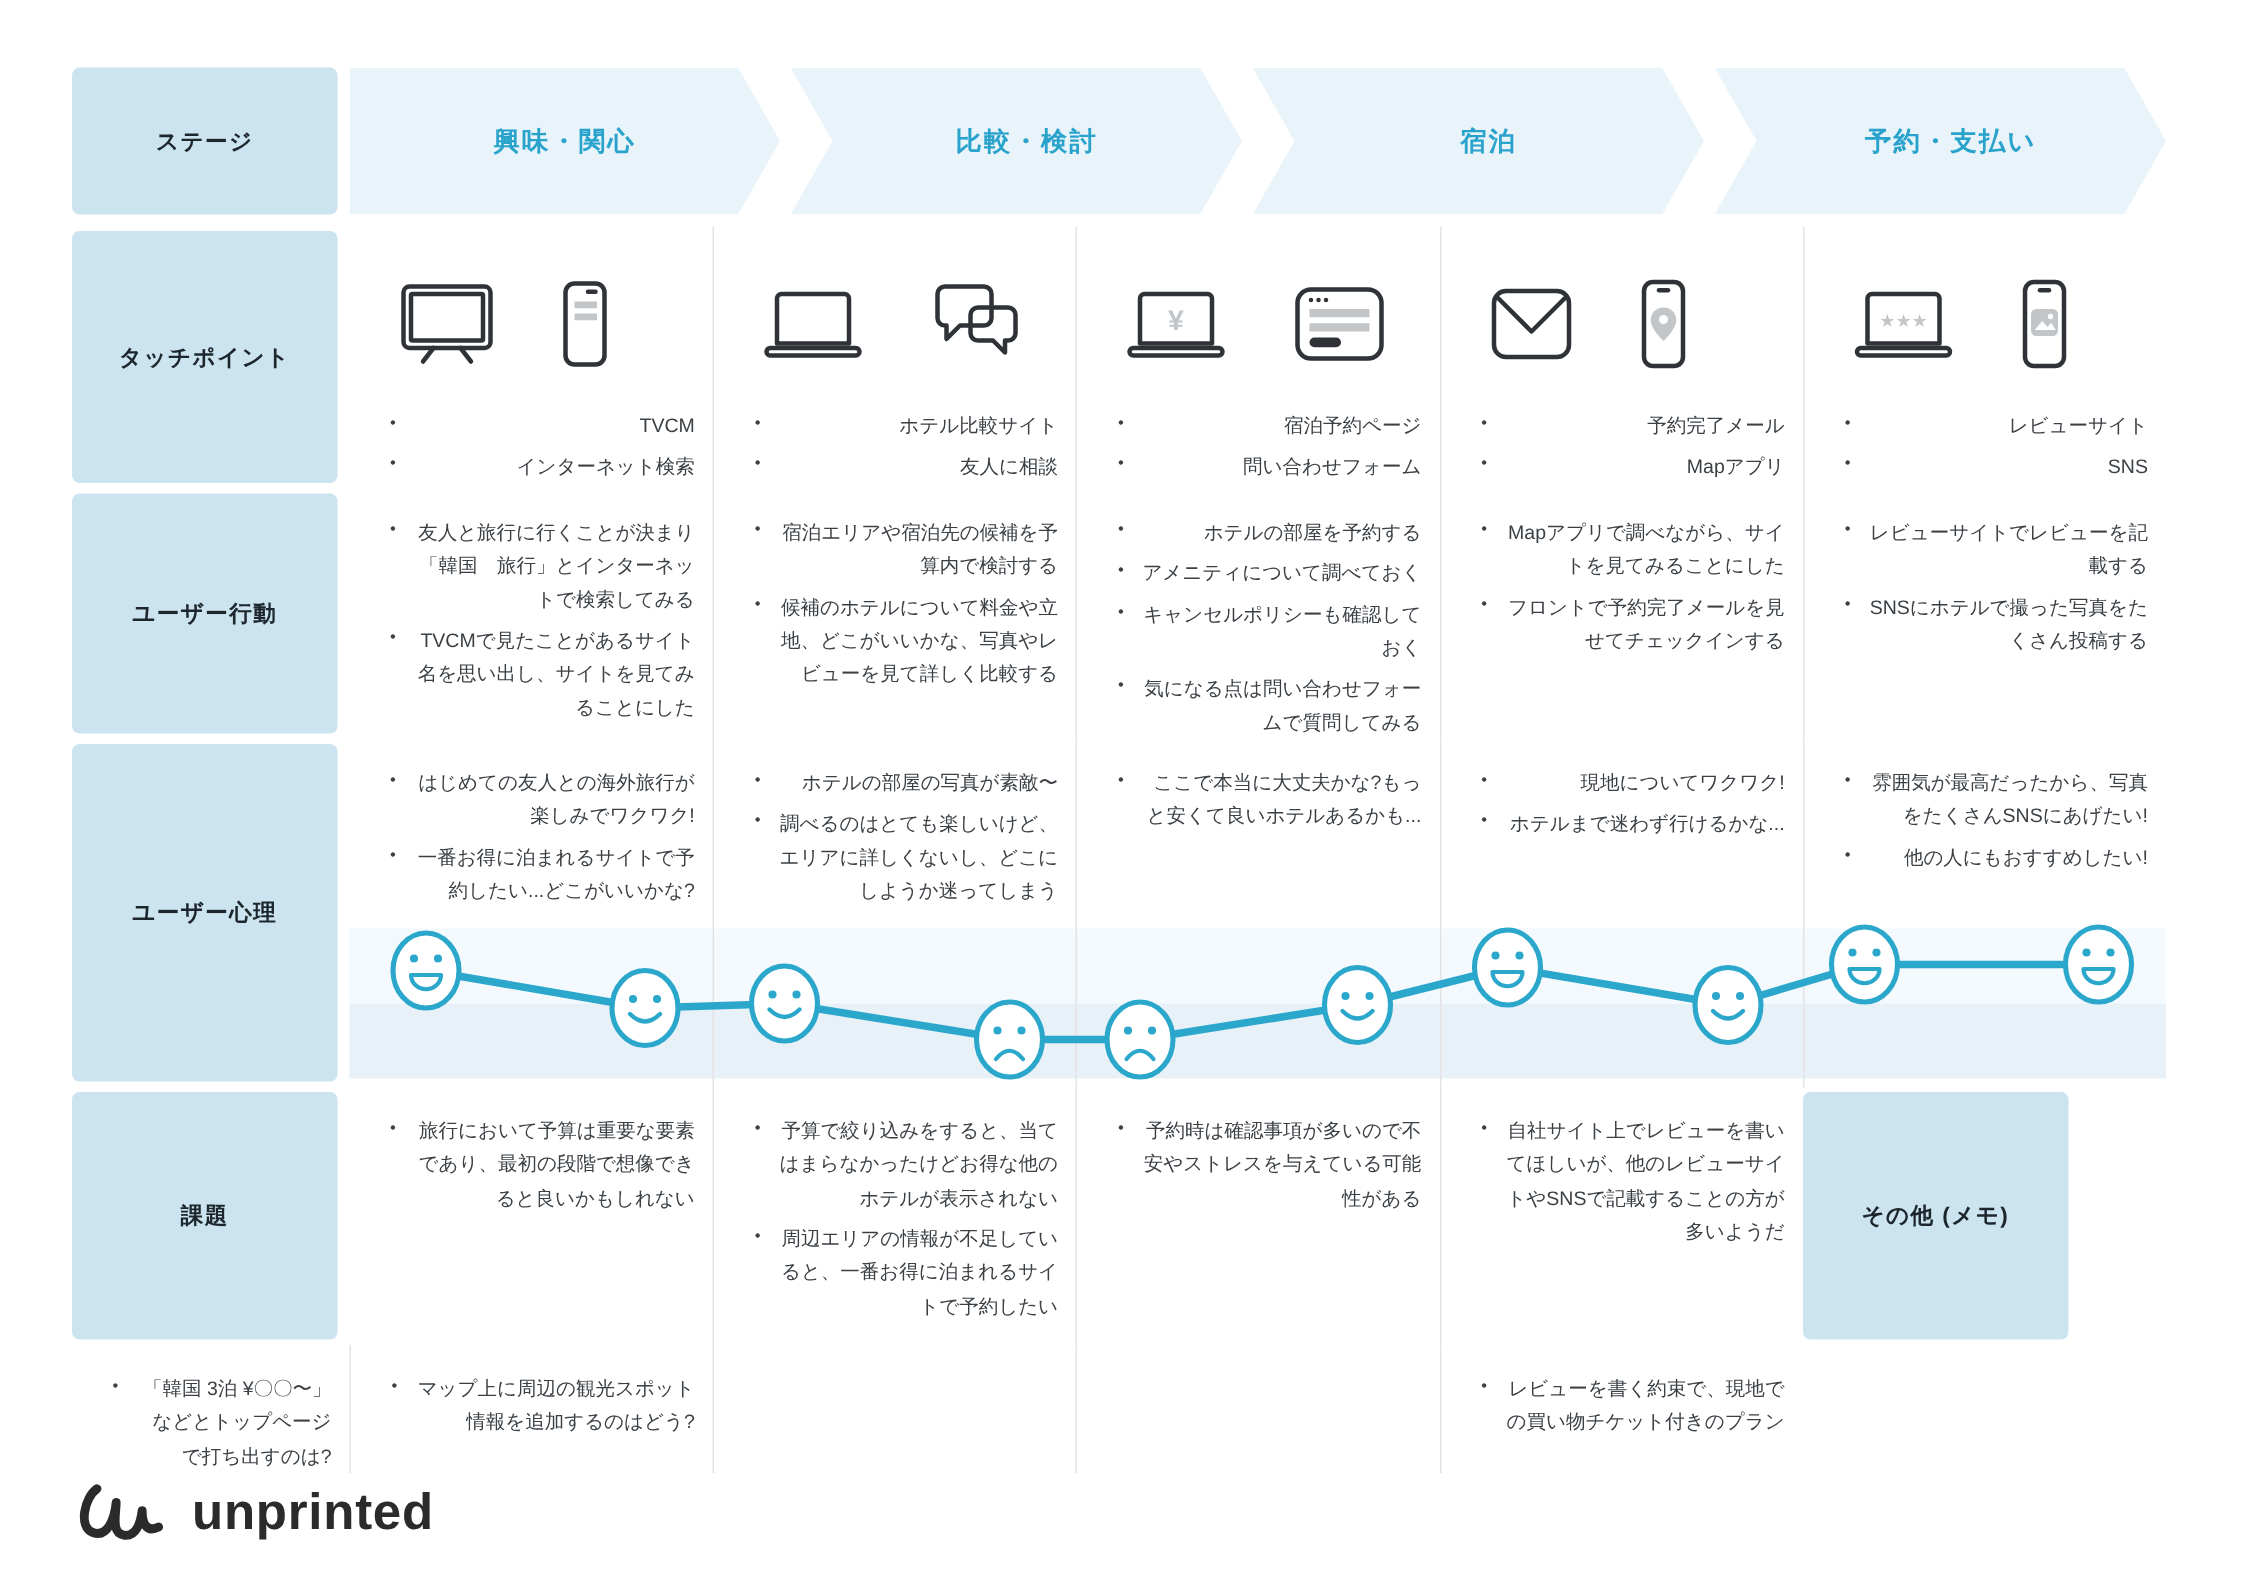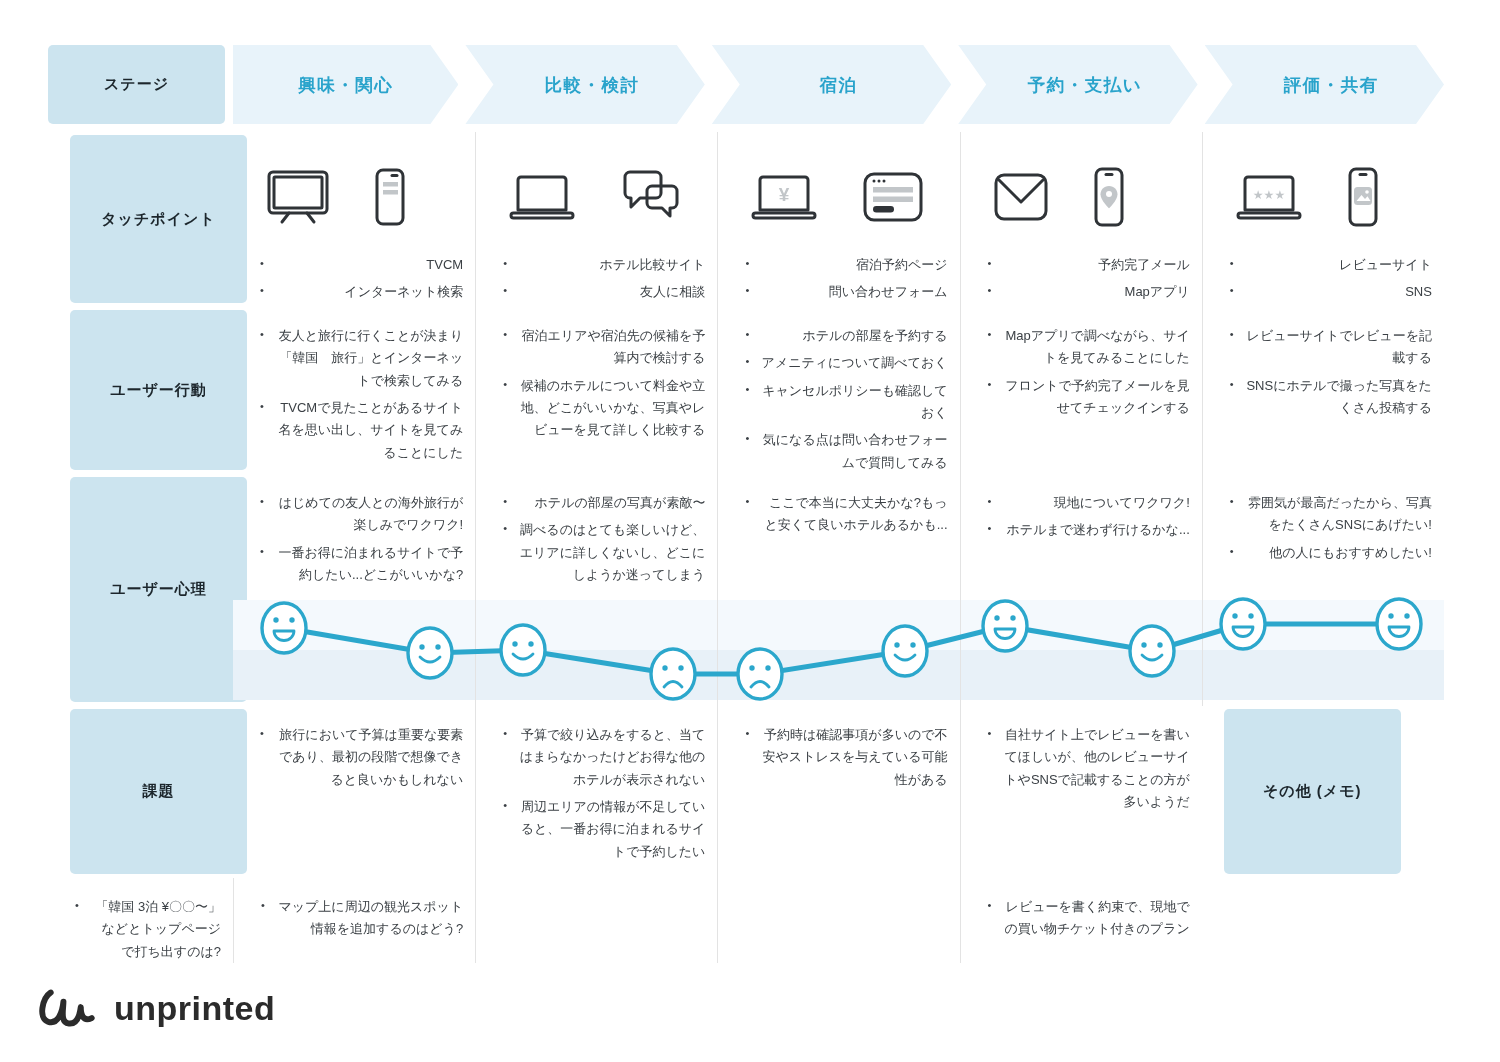--- a/index.html
+++ b/index.html
@@ -1,20 +1,20 @@
 <!DOCTYPE html>
 <html lang="ja"><head>
 <meta charset="utf-8">
 <style>
   * { box-sizing: border-box; margin: 0; padding: 0; }
   html,body { width:1500px; height:1062px; background:#ffffff; font-family:"Liberation Sans","DejaVu Sans",sans-serif; }
   .page { position:relative; width:1500px; height:1062px; padding:45px 0 0 48px; }
 
   
-  .stage-row { display:flex; width:1396px; height:79px; margin-bottom:8px; }
+  .stage-row { display:flex; width:1396px; height:98px; margin-bottom:8px; }
   .label-col { width:185px; flex:0 0 185px; }
   .label-box {
     width:177px; height:100%; background:#CCE4EF; border-radius:5px;
     display:flex; align-items:center; justify-content:center;
     font-size:15px; font-weight:bold; color:#1C262C; letter-spacing:1px;
   }
   .stage-arrows { display:flex; gap:7px; width:1211px; }
   .stage-arrow {
     flex:1 1 0; background:#E8F3FA; position:relative;
     display:flex; align-items:center; justify-content:center;
@@ -24,21 +24,21 @@
   }
   .stage-arrow.first { clip-path: polygon(0 0, calc(100% - 28px) 0, 100% 50%, calc(100% - 28px) 100%, 0 100%); padding-left:0; }
 
   
   .grid {
     position:relative;
     display:grid; width:1396px;
     grid-template-columns:185px repeat(5, 242.2px);
     grid-template-rows:175px 167px 232px 172px 85px;
   }
-  .rlabel { padding:3px 8px 4px 0;margin-left:22px; }
+  .rlabel { padding:3px 8px 4px 0; }
   .rlabel .label-box { width:177px; height:100%; }
   .cell { position:relative; z-index:1; border-left:1px solid #E3E3E3; padding:18px 12px 10px 26px; }
   .cell.c0 { border-left:none; }
 
   ul.blist { list-style:none; }
   ul.blist li {
     position:relative; padding-left:15px; margin-bottom:5px;
     font-size:13px; line-height:1.72; color:#3B4045;text-align:right;
   }
   ul.blist li::before { content:"•"; position:absolute; left:1px; top:0; font-size:11px; color:#3B4045; }
@@ -48,21 +48,21 @@
   .tp-icons { display:flex; align-items:center; gap:44px; height:86px; margin:0 0 14px 6px; }
   .tp-icons svg { flex:0 0 auto; }
 
   
   .psy-stripes { position:absolute; left:185px; top:342px; width:1211px; height:232px; z-index:0; pointer-events:none; }
   .psy-stripe1 { position:absolute; left:0; top:126px; width:100%; height:50px; background:#F4F9FD; }
   .psy-stripe2 { position:absolute; left:0; top:176px; width:100%; height:50px; background:#E8F1F8; }
   .curve-layer { position:absolute; left:185px; top:342px; width:1211px; height:232px; z-index:2; pointer-events:none; }
 
   
-  .logo { position:absolute; left:37px; top:982px; display:flex; align-items:center; gap:15px;text-align:center; }
+  .logo { position:absolute; left:51px; top:982px; display:flex; align-items:center; gap:15px;text-align:center; }
   .logo-text { font-size:34px; font-weight:bold; color:#2B2B2B; letter-spacing:0.5px; }
 
   .icon-stroke { stroke:#2F3337; stroke-width:3; fill:none; stroke-linecap:round; stroke-linejoin:round; }
 </style>
 </head>
 <body>
 
 <div class="page">
 
   <div class="stage-row">
@@ -74,23 +74,20 @@
           <span>興味・関心</span>
         </div>
       <div class="stage-arrow">
           <span>比較・検討</span>
         </div>
       <div class="stage-arrow">
           <span>宿泊</span>
         </div>
       <div class="stage-arrow">
           <span>予約・支払い</span>
-        </div>
-      <div class="stage-arrow">
-          <span>評価・共有</span>
         </div>
     </div>
   </div>
 
   <div class="grid">
 
     <div class="psy-stripes">
       <div class="psy-stripe1"></div>
       <div class="psy-stripe2"></div>
     </div>

